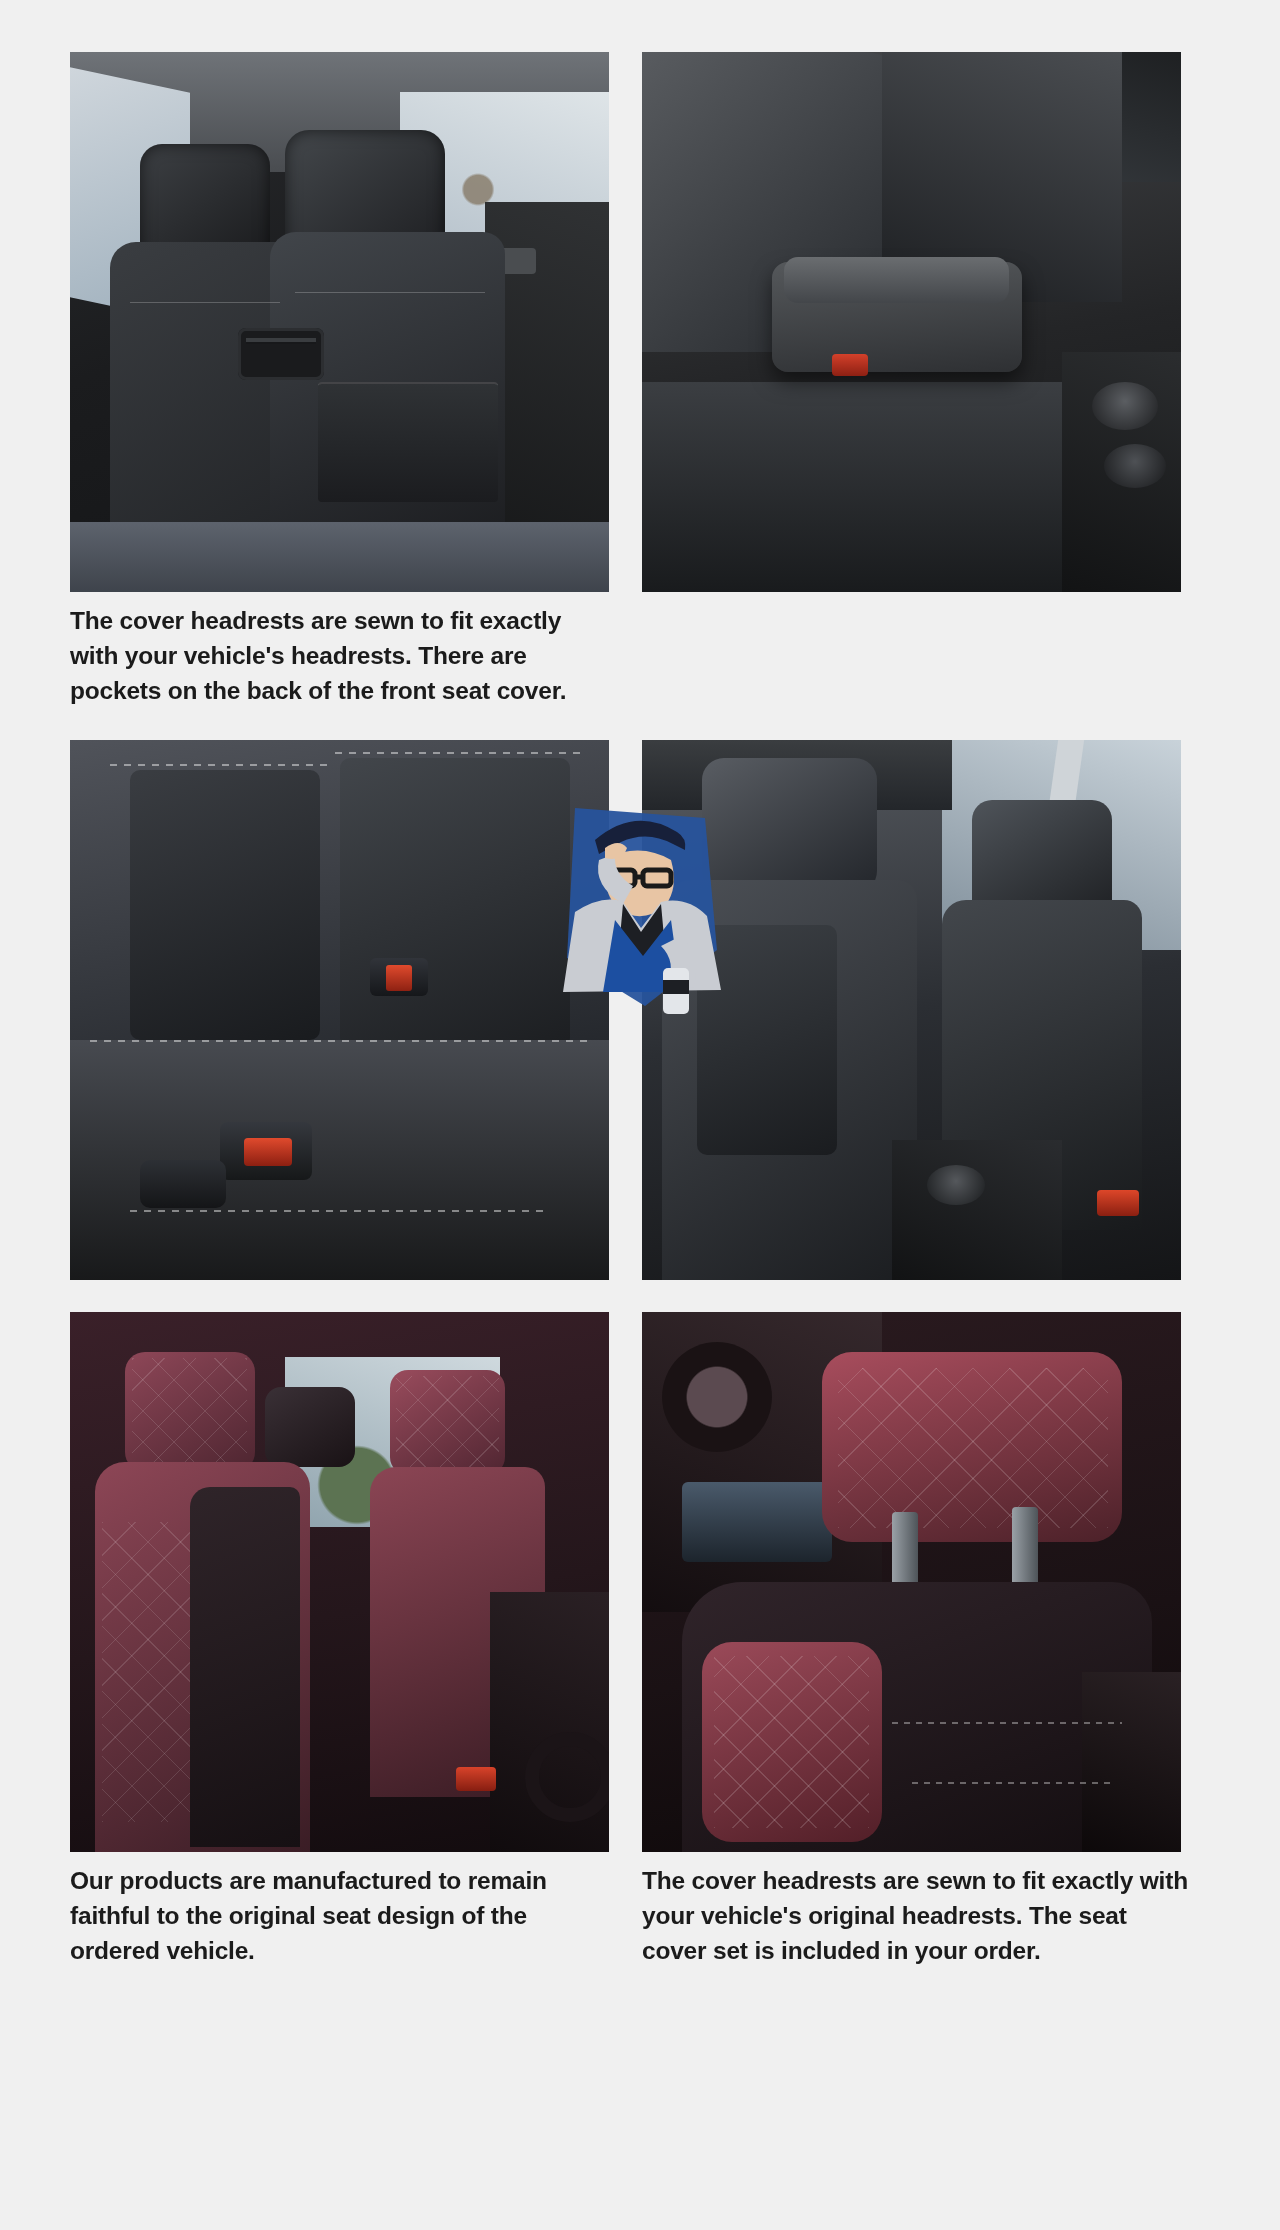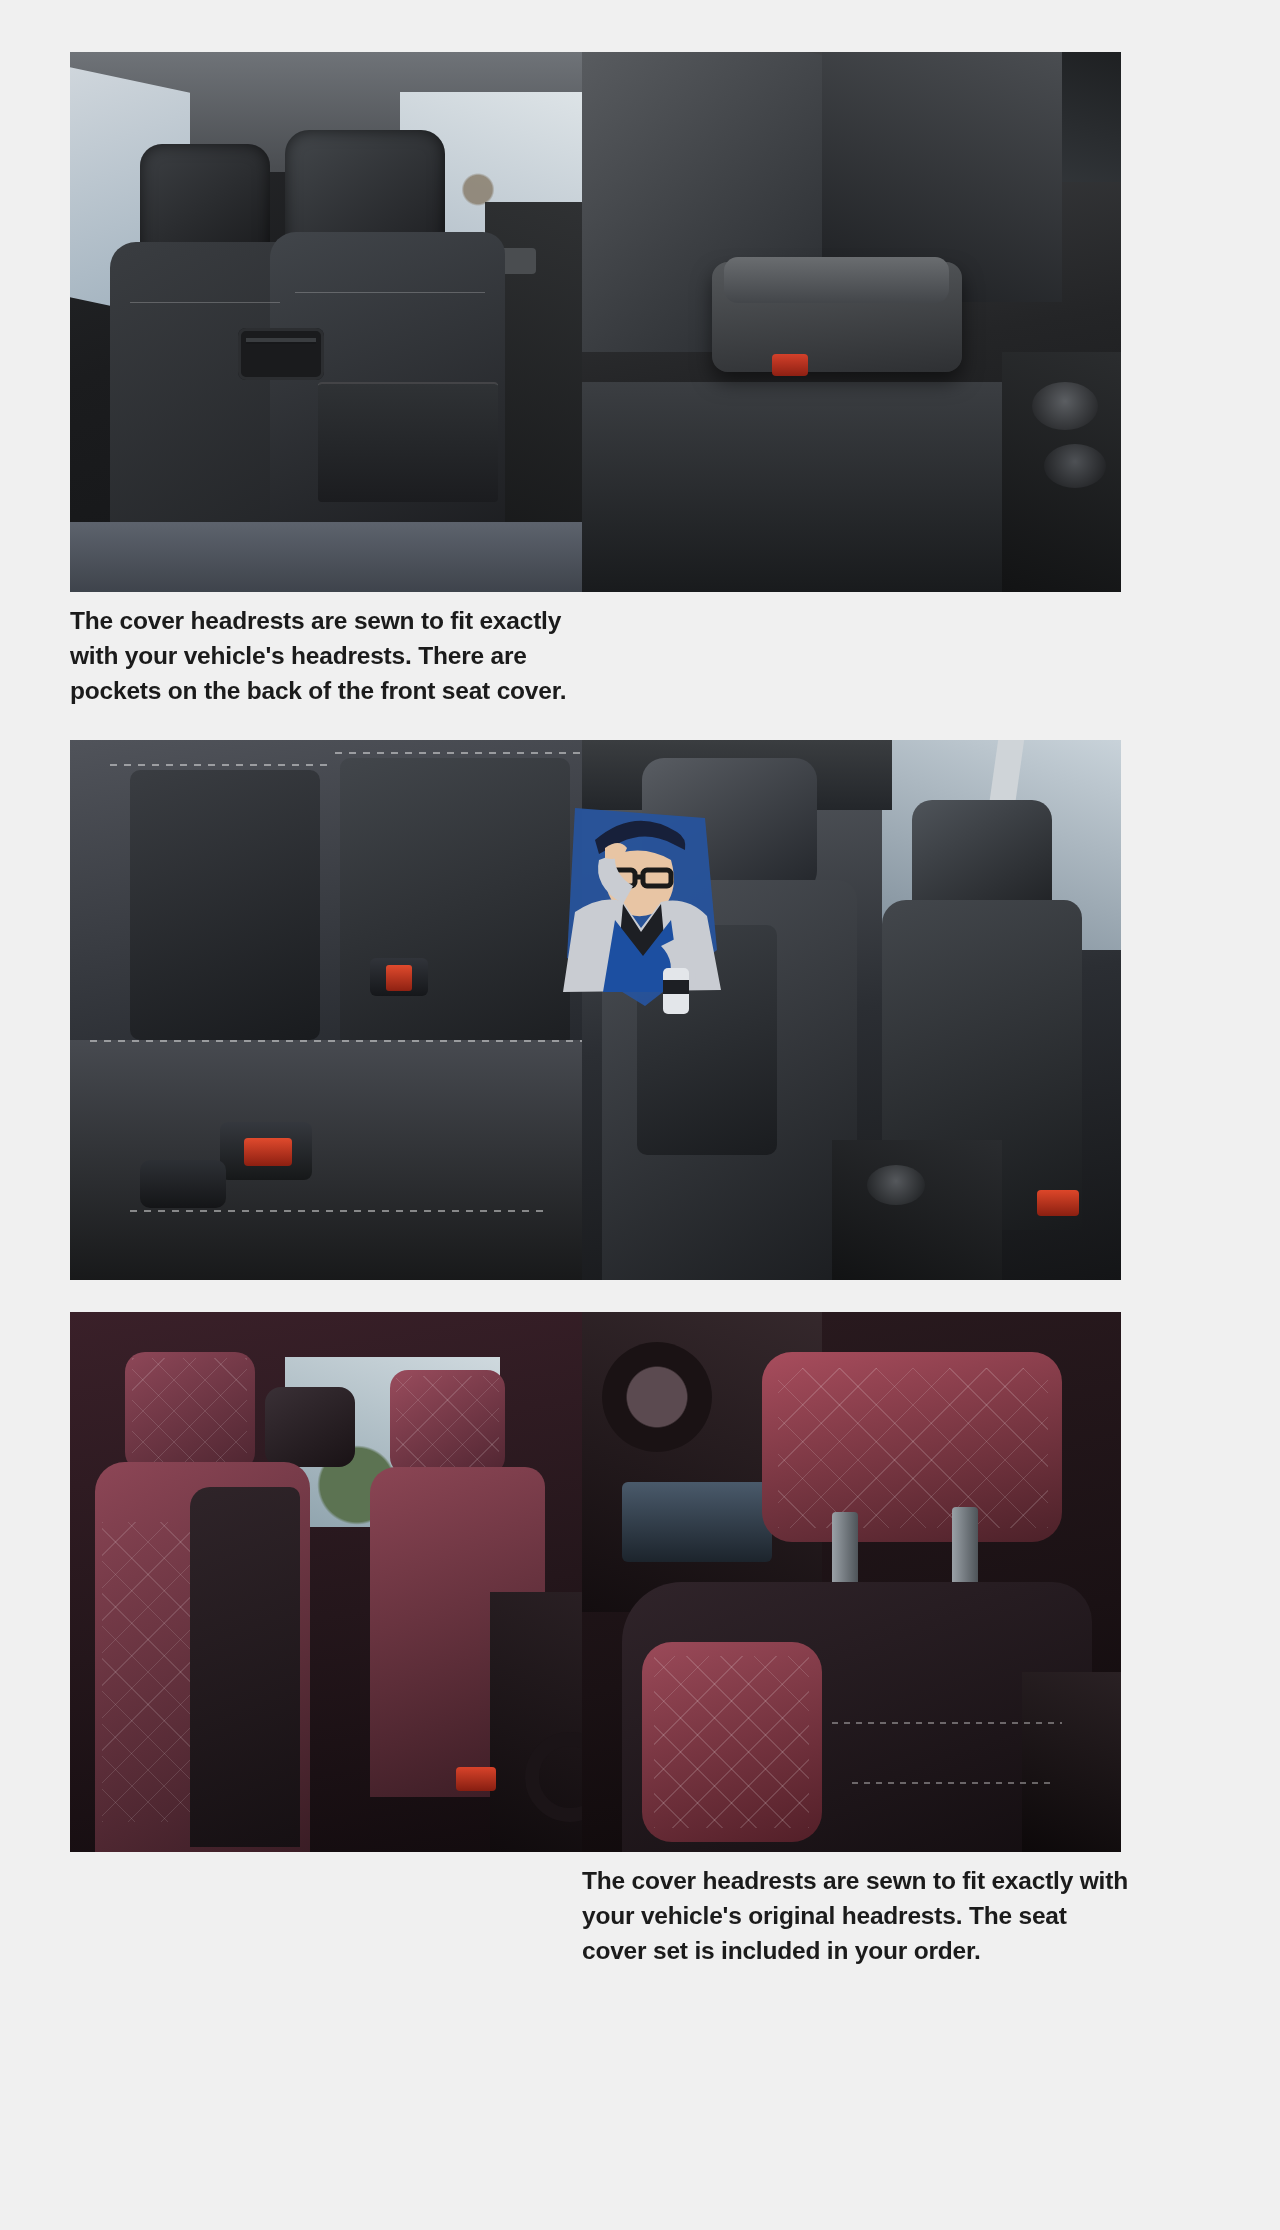--- a/index.html
+++ b/index.html
@@ -19,21 +19,21 @@
   .grid {
     position: absolute;
     left: 70px;
     top: 52px;
     width: 1145px;
     display: flex;
     flex-wrap: wrap;
     gap: 0px;
   }
   .cell {
-    width: 512px;
+    width: 572px;
     padding-right: 33px;
     margin-bottom: 32px;
   }
   .photo {
     position: relative;
     width: 539px;
     height: 540px;
     overflow: hidden;
     background: #222;
   }
@@ -266,20 +266,21 @@
         <div class="layer backr"></div>
         <div class="layer hrl"></div>
         <div class="layer quiltl"></div>
         <div class="layer backl"></div>
         <div class="layer backq"></div>
         <div class="layer bolster"></div>
         <div class="layer dash"></div>
         <div class="layer wheel"></div>
         <div class="layer clip"></div>
       </div>
+      <div class="caption">Our products are manufactured to remain faithful to the original seat design of the ordered vehicle.</div>
     </div>
 
     <div class="cell">
       <div class="photo s6">
         <div class="layer dash"></div>
         <div class="layer gauge"></div>
         <div class="layer screen"></div>
         <div class="layer hr"></div>
         <div class="layer hrq"></div>
         <div class="layer post1"></div>

